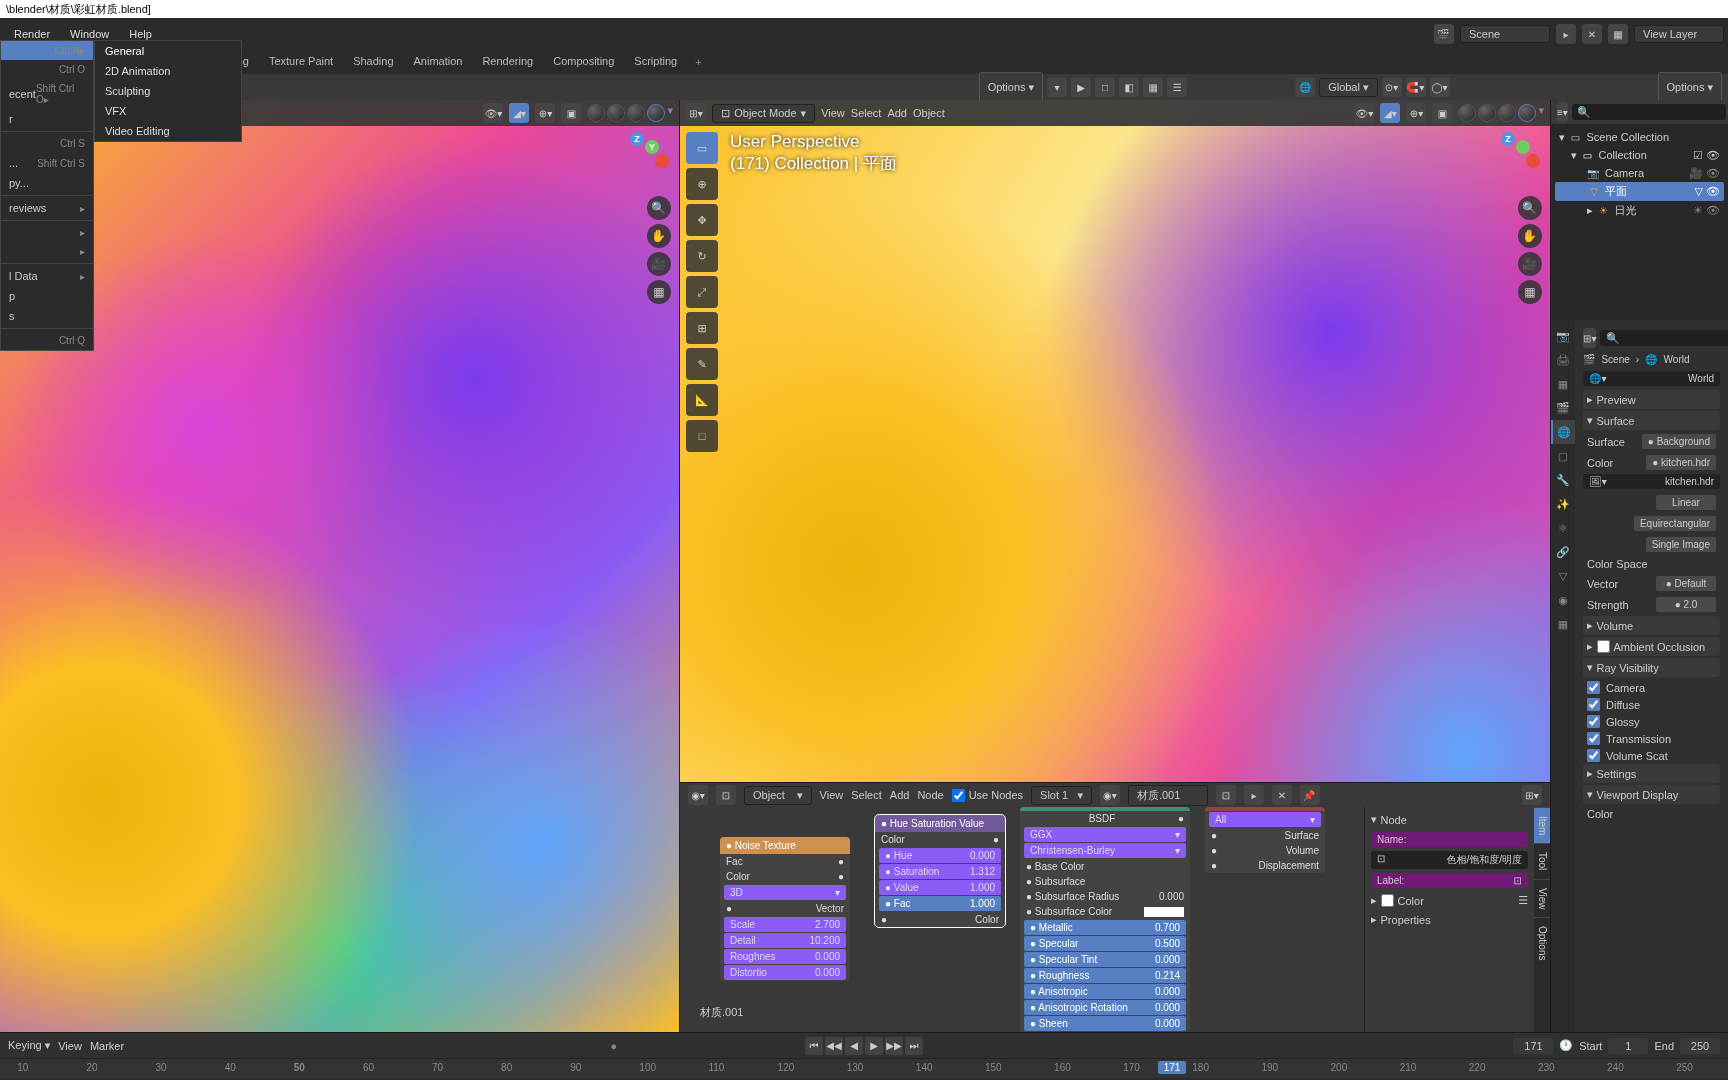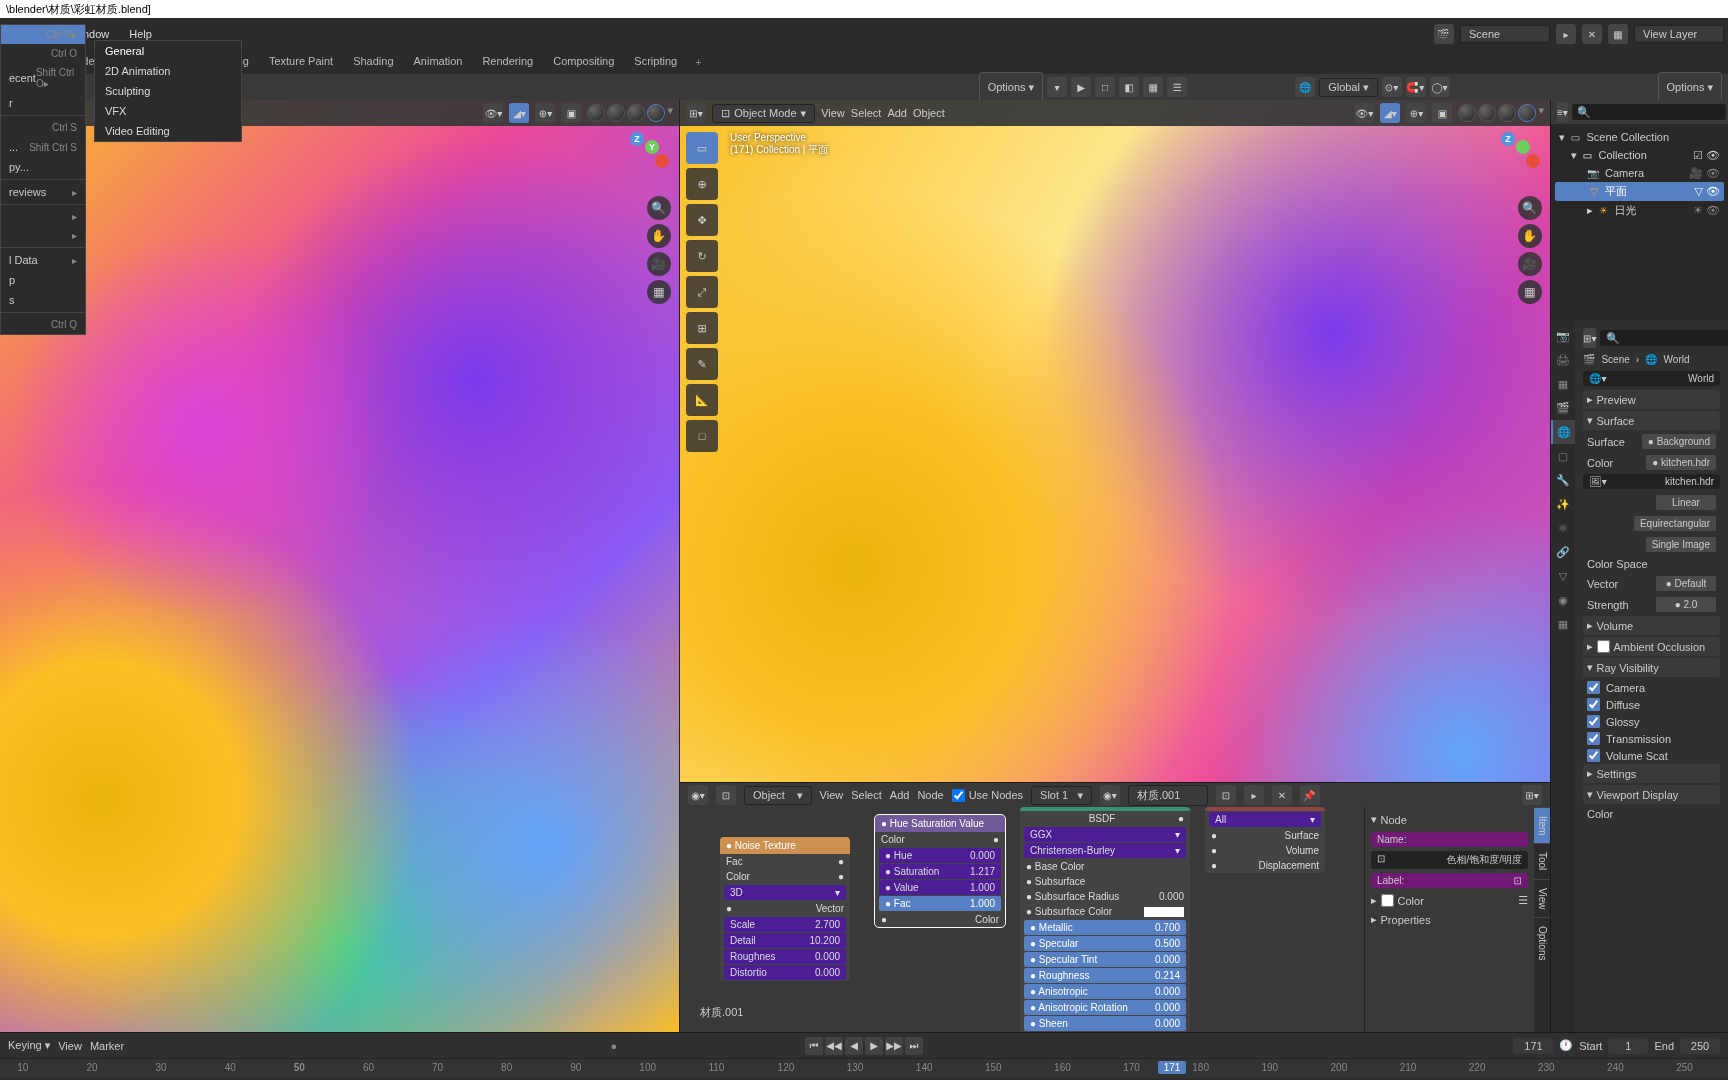--- a/index.html
+++ b/index.html
@@ -13,55 +13,55 @@
 .workspaces { background:#2b2b2b; height:24px; display:flex; align-items:center; padding:0 4px; gap:0; }
 .workspaces .tab { padding:4px 10px; color:#bbb; font-size:11px; border-bottom:2px solid transparent; }
 .workspaces .tab.active { background:#424242; border-bottom:2px solid #5680c2; color:#fff; }
 .workspaces .add { padding:4px 8px; color:#888; }
 .toolbar { background:#393939; height:26px; display:flex; align-items:center; padding:0 6px; gap:4px; }
 .tool-drop { background:#3a3a3a; border:1px solid #222; padding:2px 8px; border-radius:3px; font-size:11px; }
 .opt-btn { background:#3a3a3a; border:1px solid #555; padding:8px 8px; border-radius:3px; font-size:11px; color:#ccc; }
 .icon-sq { width:20px; height:20px; background:#454545; border-radius:3px; display:flex; align-items:center; justify-content:center; font-size:10px; color:#ccc; }
 .icon-sq.sel { background:#5680c2; }
 .main { display:flex; height:calc(100% - 18px - 22px - 24px - 26px - 26px - 32px); position:relative; }
-.file-menu { position:absolute; top:24px; left:0; width:86px; background:#2b2b2b; border:1px solid #444; z-index:100; }
+.file-menu { position:absolute; top:40px; left:0; width:94px; background:#2b2b2b; border:1px solid #444; z-index:100; }
 .file-menu .row { display:flex; justify-content:space-between; padding:4px 8px; font-size:11px; color:#ccc; align-items:center; }
 .file-menu .row.hov { background:#5680c2; color:#fff; }
 .file-menu .row .sc { color:#888; font-size:10px; }
 .file-menu .sep { height:1px; background:#444; margin:2px 0; }
 .file-sub { position:absolute; top:40px; left:94px; width:148px; background:#2b2b2b; border:1px solid #444; z-index:101; }
 .file-sub .row { padding:4px 10px; font-size:11px; color:#ddd; }
 .file-sub .row:first-child { color:#fff; }
 .viewport-container { display:flex; width:calc(100% - 178px); }
 .viewport { position:relative; flex:1; overflow:hidden; }
 .viewport-bg { width:100%; height:100%; background: radial-gradient(circle at 30% 35%, #d946d9 0%, transparent 25%), radial-gradient(circle at 70% 30%, #7c3aed 0%, transparent 30%), radial-gradient(circle at 15% 75%, #eab308 0%, #fbbf24 15%, transparent 35%), radial-gradient(circle at 80% 80%, #60a5fa 0%, transparent 25%), radial-gradient(circle at 50% 90%, #34d399 0%, transparent 30%), linear-gradient(135deg, #fbbf24, #ec4899, #8b5cf6, #fbbf24); filter: blur(0px); }
 .vp-left { border-right:1px solid #222; }
 .vp-header { position:absolute; top:0; left:0; right:0; height:26px; background:rgba(57,57,57,0.95); display:flex; align-items:center; padding:0 6px; gap:6px; z-index:5; }
 .mode-sel { background:#3a3a3a; border:1px solid #222; padding:2px 8px; border-radius:3px; display:flex; gap:4px; align-items:center; }
-.vp-info { position:absolute; top:32px; left:50px; color:#fff; font-size:10px; z-index:5; text-shadow:0 0 4px #000; }
+.vp-info { position:absolute; top:32px; left:50px; color:#fff; font-size:17px; z-index:5; text-shadow:0 0 4px #000; }
 .vp-tools-l { position:absolute; top:32px; left:6px; display:flex; flex-direction:column; gap:4px; z-index:5; }
 .vp-tools-l .t { width:32px; height:32px; background:rgba(50,50,50,0.85); border-radius:4px; display:flex; align-items:center; justify-content:center; color:#ccc; }
 .vp-tools-l .t.act { background:#5680c2; }
 .vp-gizmo { position:absolute; top:32px; right:8px; width:56px; height:56px; z-index:5; }
 .giz-circle { position:absolute; width:14px; height:14px; border-radius:50%; display:flex; align-items:center; justify-content:center; font-size:9px; font-weight:bold; }
 .gx { background:#e74c3c; color:#fff; top:22px; left:40px; }
 .gy { background:#6ece5d; color:#fff; top:8px; left:30px; }
 .gz { background:#4e94e3; color:#fff; top:0; left:15px; }
 .vp-sidetools { position:absolute; top:96px; right:8px; display:flex; flex-direction:column; gap:4px; z-index:5; }
 .vp-sidetools .s { width:24px; height:24px; background:rgba(50,50,50,0.85); border-radius:50%; display:flex; align-items:center; justify-content:center; color:#ccc; font-size:12px; }
 .node-editor { position:absolute; bottom:0; left:0; right:0; height:250px; background:#303030; border-top:1px solid #1a1a1a; z-index:6; }
 .ne-header { height:24px; background:#393939; display:flex; align-items:center; padding:0 8px; gap:8px; font-size:11px; }
 .ne-body { position:relative; height:calc(100% - 24px); overflow:hidden; background:#393939; }
 .node { position:absolute; background:#434343; border-radius:4px; font-size:10px; min-width:120px; }
 .node-hdr { background:#cc9050; color:#fff; padding:3px 6px; border-radius:4px 4px 0 0; font-size:10px; }
 .node-hdr.purple { background:#725a9a; }
 .node-hdr.teal { background:#3c8f6f; }
 .node-hdr.red { background:#904545; }
 .node-row { padding:2px 6px; display:flex; justify-content:space-between; align-items:center; color:#ddd; }
-.node-row.fld { background:#4c1d95; margin:1px 4px; border-radius:2px; }
+.node-row.fld { background:#8b5cf6; margin:1px 4px; border-radius:2px; }
 .node-row.slider { background:#5680c2; margin:1px 4px; border-radius:2px; color:#fff; }
 .node-panel { position:absolute; right:0; top:0; bottom:0; width:170px; background:#393939; border-left:1px solid #222; padding:6px; }
 .np-prop { background:#701a75; padding:2px 6px; margin-bottom:4px; border-radius:3px; display:flex; justify-content:space-between; font-size:10px; }
 .np-tabs { position:absolute; right:0; top:0; bottom:0; width:16px; background:#2b2b2b; display:flex; flex-direction:column; }
 .np-tabs .vt { writing-mode:vertical-rl; padding:8px 2px; font-size:10px; color:#ccc; border-top:1px solid #444; }
 .np-tabs .vt.act { background:#5680c2; }
 .right-panel { width:178px; background:#303030; display:flex; flex-direction:column; border-left:1px solid #1a1a1a; }
 .outliner { flex:0 0 220px; background:#282828; overflow:hidden; }
 .ol-header { height:24px; background:#393939; display:flex; align-items:center; padding:0 6px; gap:4px; }
 .ol-search { flex:1; background:#1f1f1f; border:none; padding:2px 6px; border-radius:3px; color:#ccc; font-size:11px; }
@@ -369,21 +369,21 @@
             <div class="node-row">
                 <span>Color</span>
                 <span>●</span>
               </div>
             <div class="node-row fld">
                 <span>● <span>Hue</span></span>
                 <span>0.000</span>
               </div>
             <div class="node-row fld">
                 <span>● <span>Saturation</span></span>
-                <span>1.217</span>
+                <span>1.312</span>
               </div>
             <div class="node-row fld">
                 <span>● <span>Value</span></span>
                 <span>1.000</span>
               </div>
             <div class="node-row slider">
                 <span>● <span>Fac</span></span>
                 <span>1.000</span>
               </div>
             <div class="node-row">

